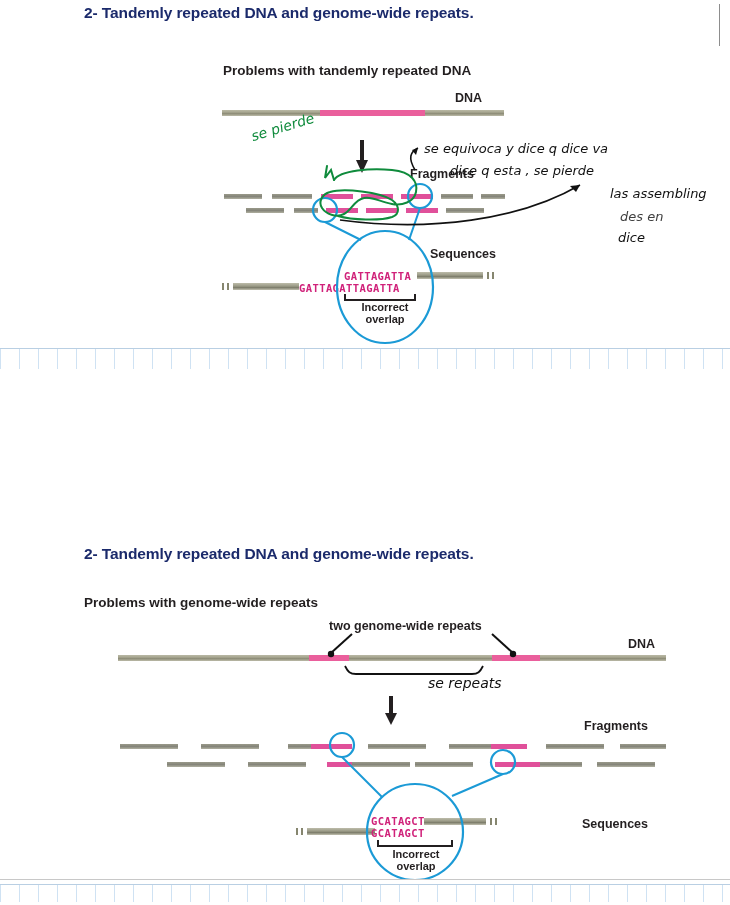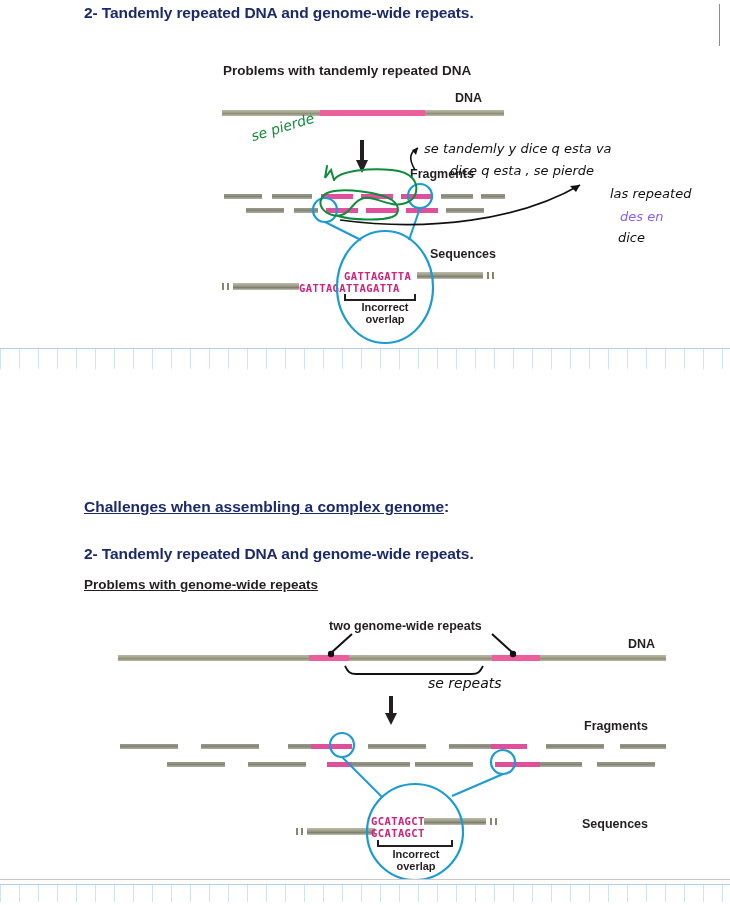--- a/index.html
+++ b/index.html
@@ -279,52 +279,49 @@
       <g stroke="#111" fill="none" stroke-width="1.6">
         <path d="M415,170 C408,158 410,152 418,148"></path>
         <polygon points="418,148 412,150 416,155" fill="#111" stroke="none"></polygon>
         <path d="M340,220 C430,232 520,220 580,185"></path>
         <polygon points="580,185 570,186 576,192" fill="#111" stroke="none"></polygon>
       </g>
     </svg>
 
     <div class="hand" style="left:254px; top:128px; color:#0f8b3c; font-size:14px; font-style:italic; transform:rotate(-17deg); transform-origin:left bottom;">se pierde</div>
 
-    <div class="hand" style="left:424px; top:141px; color:#111; font-size:13px; font-style:italic;">se tandemly y dice q esta va</div>
+    <div class="hand" style="left:424px; top:141px; color:#111; font-size:13px; font-style:italic;">se equivoca y dice q dice va</div>
     <div class="hand" style="left:450px; top:163px; color:#111; font-size:13px; font-style:italic;">dice q esta , se pierde</div>
-    <div class="hand" style="left:610px; top:186px; color:#111; font-size:13px; font-style:italic;">las repeated</div>
-    <div class="hand" style="left:620px; top:209px; color:#8b5cf6; font-size:13px; font-style:italic;">des en</div>
+    <div class="hand" style="left:610px; top:186px; color:#111; font-size:13px; font-style:italic;">las assembling</div>
+    <div class="hand" style="left:620px; top:209px; color:#404040; font-size:13px; font-style:italic;">des en</div>
     <div class="hand" style="left:618px; top:230px; color:#111; font-size:13px; font-style:italic;">dice</div>
   </div>
 </div>
 
 <div id="right-edge-line"></div>
 
 <div class="ruler" id="ruler-mid">
   <div class="ruler-line"></div>
   <div class="ticks"></div>
 </div>
 
 <div id="title-banner">
   <div class="banner-title">Genome Assembly</div>
   <div class="banner-accent" id="banner-accent-a"></div>
   <div class="banner-accent" id="banner-accent-b"></div>
 </div>
 
 <div class="slide" id="slide-bottom">
 
-  <div class="underlined-heading" style="left:84px; top:126px;">
-    <span class="u">Challenges when assembling a complex genome</span><span>:</span>
-  </div>
 
   <div class="slide-heading" style="left:84px; top:173px;">2- Tandemly repeated DNA and genome-wide repeats.</div>
 
   <div class="figure" id="figure-bottom">
 
-    <div class="fig-title" style="left:84px; top:205px;text-decoration:underline;">Problems with genome-wide repeats</div>
+    <div class="fig-title" style="left:84px; top:223px;">Problems with genome-wide repeats</div>
 
     <div class="fig-label" style="left:329px; top:247px;">two genome-wide repeats</div>
 
     <div class="fig-label" style="left:628px; top:265px;">DNA</div>
 
     <div class="bar" style="left:118px; top:283px; width:548px;"></div>
     <div class="bar-pink" style="left:309px; top:283px; width:40px;"></div>
     <div class="bar-pink" style="left:492px; top:283px; width:48px;"></div>
 
     <div class="fig-label" style="left:584px; top:347px;">Fragments</div>

